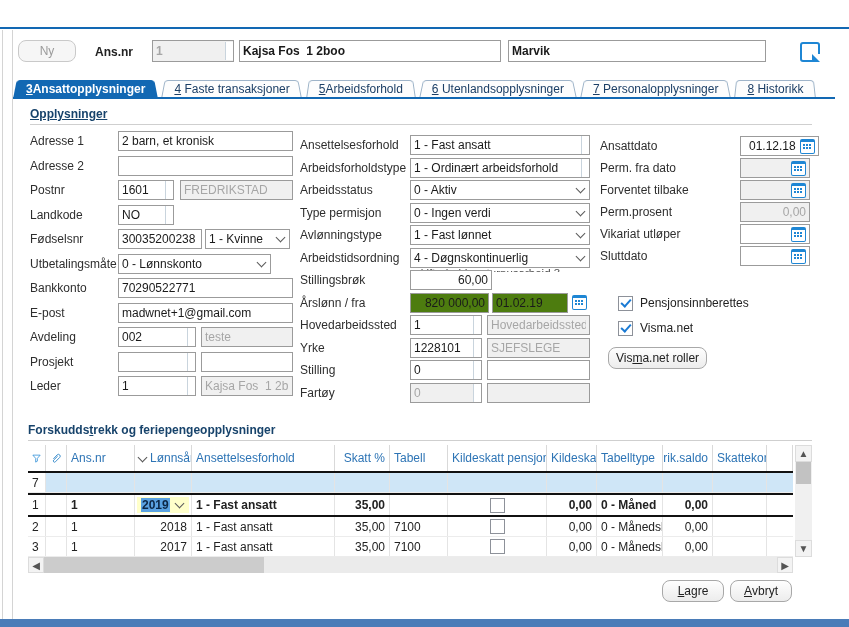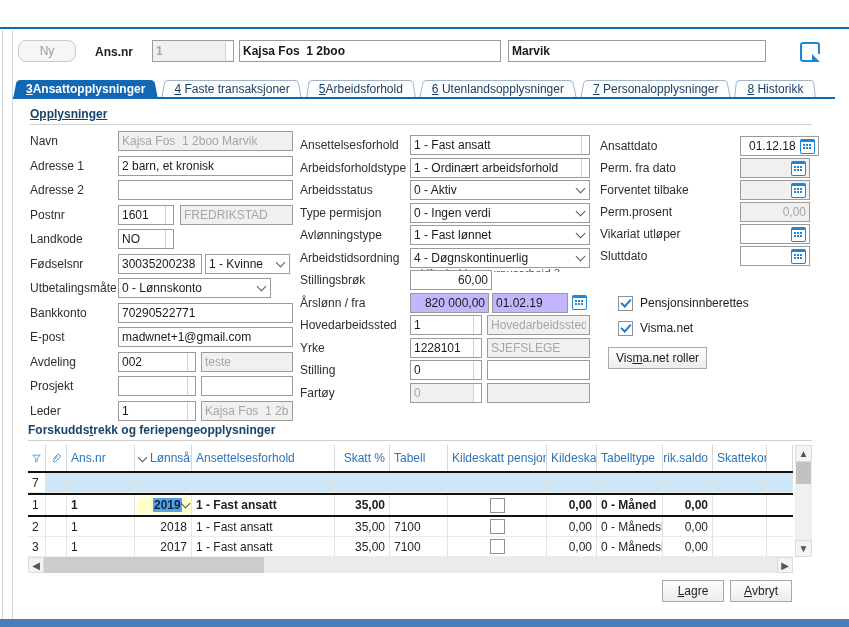--- a/index.html
+++ b/index.html
@@ -18,21 +18,21 @@
   .blueline{position:absolute;height:2px;background:#1268b3;}
 
   
   .fld{display:flex;align-items:center;height:20px;border:1px solid #9b9b9b;background:#fff;
        padding:0 3px;box-sizing:border-box;position:relative;}
   .fld .val{flex:1;white-space:pre;overflow:hidden;color:#1a1a1a;}
   .fld.bold .val{font-weight:bold;}
   .fld.dis{background:#f0f0f0;}
   .fld.dis .val{color:#a6a6a6;}
   .fld.num .val{text-align:right;}
-  .fld.hl{background:#c4b5fd;}
+  .fld.hl{background:#4d7c0f;}
   .fld.hl .val{text-align:right;}
   .lookup-ic{width:13px;height:10px;flex:none;margin-left:3px;
              background:repeating-linear-gradient(180deg,#1e86d4 0 2px,#fff 2px 3.6px);}
   .fld .lookup-wrap{flex:none;background:#fff;padding:2px 2px;margin:-1px -3px -1px 0;border-left:1px solid #c9d4dd;}
   .cal-ic{width:13px;height:11px;flex:none;margin-left:4px;border:1px solid #1e86d4;border-top:3px solid #1e86d4;
           border-radius:2px;position:relative;background:#fff;}
   .cal-ic::after{content:"";position:absolute;left:2px;top:2px;width:2px;height:2px;background:#1e86d4;
           box-shadow:3px 0 #1e86d4,6px 0 #1e86d4,0 3px #1e86d4,3px 3px #1e86d4,6px 3px #1e86d4;}
   .chev{width:6px;height:6px;border-right:1.5px solid #5a5a5a;border-bottom:1.5px solid #5a5a5a;
         transform:rotate(45deg);flex:none;margin:-3px 2px 0 4px;}
@@ -50,21 +50,21 @@
   .col2 .lab{width:110px;flex:none;}
   .col3{position:absolute;left:600px;top:136px;width:210px;}
   .col3 .frow{margin-bottom:2px;height:20px;gap:32px;}
   .col3 .lab{width:108px;flex:none;}
 
   .cb{width:13px;height:13px;border:1px solid #8d9199;background:#fff;position:relative;margin-right:7px;flex:none;}
   .cb.checked::after{content:"";position:absolute;left:1.5px;top:2px;width:8px;height:4px;
         border-left:2px solid #1a7ad4;border-bottom:2px solid #1a7ad4;transform:rotate(-48deg);}
   .cbrow{display:flex;align-items:center;height:18px;margin-bottom:7px;}
 
-  .btn{display:inline-flex;align-items:center;justify-content:center;border:1px solid #a8a8a8;border-radius:0;
+  .btn{display:inline-flex;align-items:center;justify-content:center;border:1px solid #a8a8a8;border-radius:8px;
        background:linear-gradient(#fefefe,#ececec);color:#222;height:22px;box-sizing:border-box;}
   .btn.dis{color:#9b9b9b;background:#f6f6f6;border-color:#c9c9c9;border-radius:8px;}
   .mn{text-decoration:underline;}
 
   
   .sect{position:absolute;border-bottom:1px solid #cfcfcf;padding-bottom:3px;font-weight:bold;color:#17436b;}
   .sect .utitle{text-decoration:underline;}
 
   
   .tbl{position:absolute;left:28px;top:445px;width:765px;}
@@ -74,21 +74,21 @@
   .trow.current{font-weight:bold;border-top:2px solid #111;border-bottom:2px solid #111;height:24px;}
   .tc{padding:0 4px;box-sizing:border-box;border-right:1px solid #e4e4e4;height:100%;display:flex;
       align-items:center;overflow:hidden;white-space:pre;}
   .hdr .tc{border-right:1px solid #d9d9d9;color:#2d74b5;}
   .tc.r{justify-content:flex-end;}
   .tc.c{justify-content:center;}
   .c-num{width:18px;} .c-att{width:21px;} .c-ansnr{width:68px;} .c-lar{width:57px;} .c-forh{width:143px;}
   .c-skatt{width:55px;} .c-tab{width:58px;} .c-kp{width:99px;} .c-kil{width:50px;} .c-tt{width:66px;}
   .c-frik{width:50px;} .c-sk{width:54px;} .c-x{width:26px;border-right:none;}
   .tbl-cb{width:13px;height:13px;border:1px solid #8d9199;background:#fff;flex:none;}
-  .editcell{background:#ffffca;display:flex;align-items:center;width:100%;height:16px;padding:0 16px;}
+  .editcell{background:#ffffca;display:flex;align-items:center;width:100%;height:16px;padding:0 4px;}
   .editcell .selval{background:#5aa2e2;color:#0b2746;padding:0 1px;font-weight:bold;}
   .editcell .chev{margin-left:auto;}
 
   
   .sb-btn{background:#f3f3f3;border:1px solid #dcdcdc;display:flex;align-items:center;justify-content:center;
           color:#555;font-size:10px;box-sizing:border-box;}
   .vscroll{position:absolute;left:795px;top:445px;width:17px;height:112px;background:#f0f0f0;}
   .vscroll .sb-btn{width:17px;height:17px;}
   .vscroll .up{position:absolute;top:0;}
   .vscroll .down{position:absolute;bottom:0;}
@@ -160,26 +160,20 @@
   <div class="blueline" style="left:13px;top:97px;width:822px;"></div>
 
   <div class="frameline" style="left:2px;"></div>
   <div class="frameline" style="left:12px;"></div>
 
   <div class="sect" style="left:30px;top:107px;width:782px;">
     <span class="utitle">Opplysninger</span>
   </div>
 
   <div class="col1">
-    <div class="frow">
-        <span class="lab">Navn</span>
-      <div class="fld dis" style="width:175px;">
-          <span class="val">Kajsa Fos  1 2boo Marvik</span>
-        </div>
-      </div>
     <div class="frow">
         <span class="lab">Adresse 1</span>
       <div class="fld" style="width:175px;">
           <span class="val">2 barn, et kronisk</span>
         </div>
       </div>
     <div class="frow">
         <span class="lab">Adresse 2</span>
       <div class="fld" style="width:175px;">
           <span class="val"></span>

